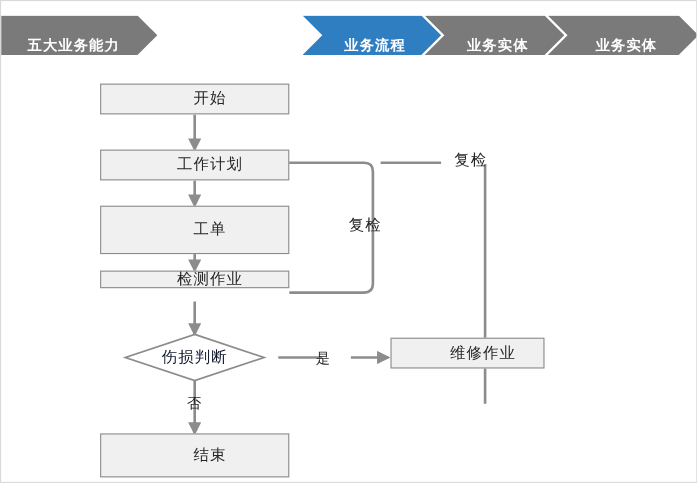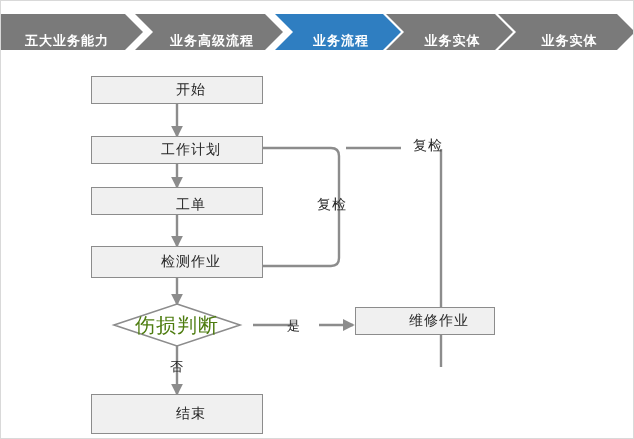--- a/index.html
+++ b/index.html
@@ -77,22 +77,22 @@
     color: #262626;
     letter-spacing: 1px;
     user-select: none;
     padding-left: 28px;
   }
   .diamond-label {
     position: absolute;
     display: flex;
     align-items: center;
     justify-content: center;
-    font-size: 20px;
-    color: #4d7c0f;
+    font-size: 14px;
+    color: #0f172a;
     letter-spacing: 1px;
     user-select: none;
     pointer-events: none;
   }
   .edge-label {
     position: absolute;
     font-size: 13px;
     color: #262626;
     letter-spacing: 1px;
     white-space: nowrap;
@@ -108,23 +108,20 @@
   }
 </style>
 </head>
 <body>
 
 <div id="page">
 
   <div id="breadcrumb">
     <div class="chev chev-grey chev-first" style="left:0px;width:142px;">
       <span>五大业务能力</span>
-    </div>
-    <div class="chev chev-grey chev-mid" style="left:134px;width:148px;">
-      <span>业务高级流程</span>
     </div>
     <div class="chev chev-blue chev-mid" style="left:274px;width:126px;">
       <span>业务流程</span>
     </div>
     <div class="chev chev-grey chev-mid" style="left:385px;width:127px;">
       <span>业务实体</span>
     </div>
     <div class="chev chev-grey chev-mid" style="left:497px;width:137px;">
       <span>业务实体</span>
     </div>
@@ -162,25 +159,25 @@
     </svg>
 
     <div class="node" style="left:90px;top:20px;width:172px;height:28px;">
       <span>开始</span>
     </div>
 
     <div class="node" style="left:90px;top:80px;width:172px;height:28px;">
       <span>工作计划</span>
     </div>
 
-    <div class="node" style="left:90px;top:131px;width:172px;height:28px;align-items:flex-end;">
+    <div class="node" style="left:90px;top:131px;width:172px;height:44px;">
       <span>工单</span>
     </div>
 
-    <div class="node" style="left:90px;top:190px;width:172px;height:32px;">
+    <div class="node" style="left:90px;top:190px;width:172px;height:16px;">
       <span>检测作业</span>
     </div>
 
     <svg style="position:absolute;left:112px;top:247px;width:128px;height:44px;overflow:visible;" viewBox="0 0 128 44">
       <polygon points="64,1 127,22 64,43 1,22" fill="#ffffff" stroke="#8c8c8c" stroke-width="1.6"></polygon>
     </svg>
     <div class="diamond-label" style="left:112px;top:247px;width:128px;height:44px;">伤损判断</div>
 
     <div class="node" style="left:354px;top:251px;width:140px;height:28px;">
       <span>维修作业</span>

